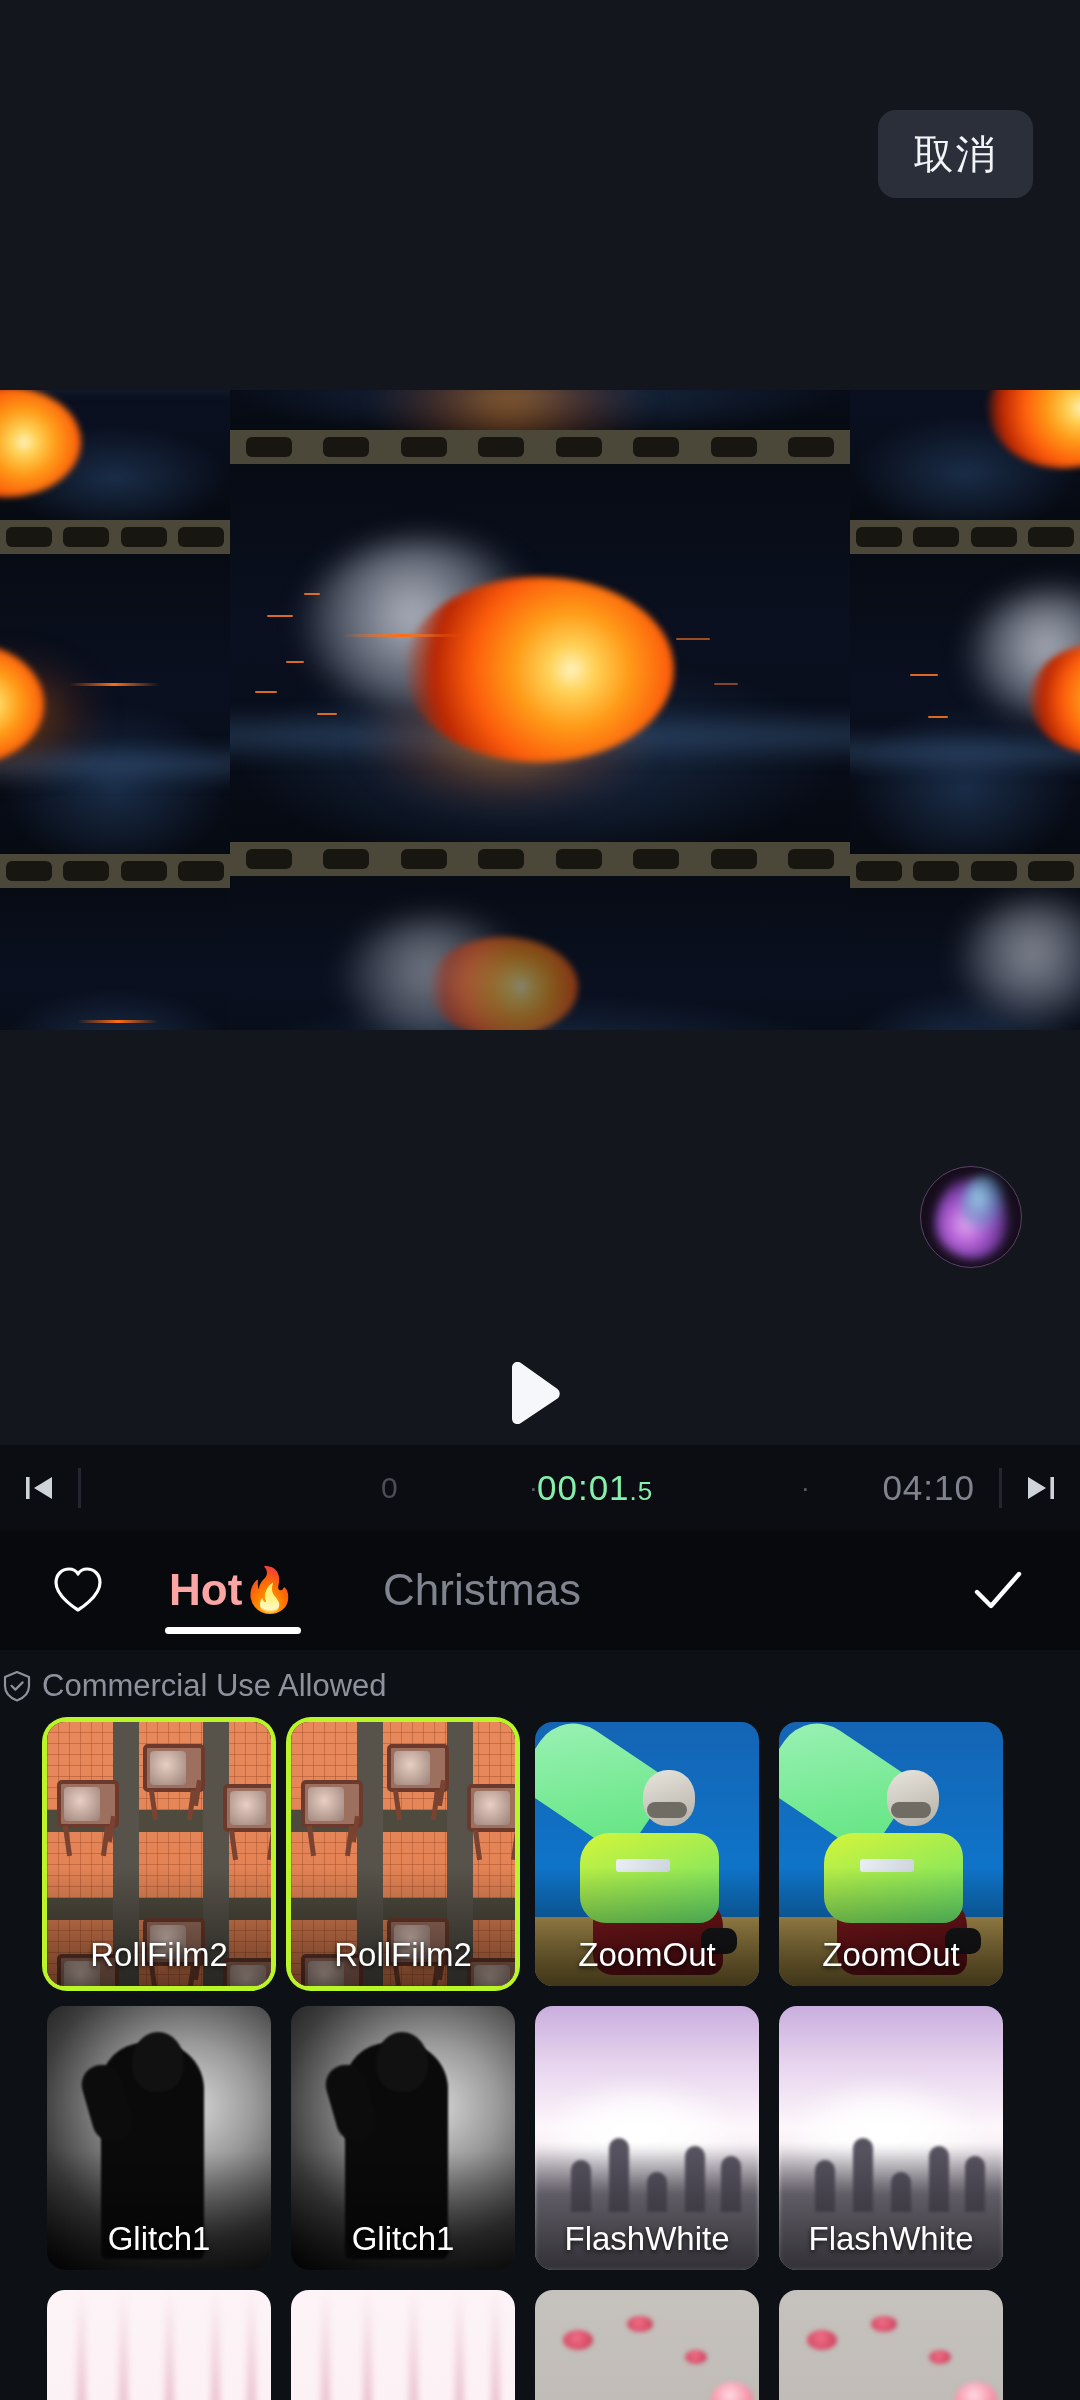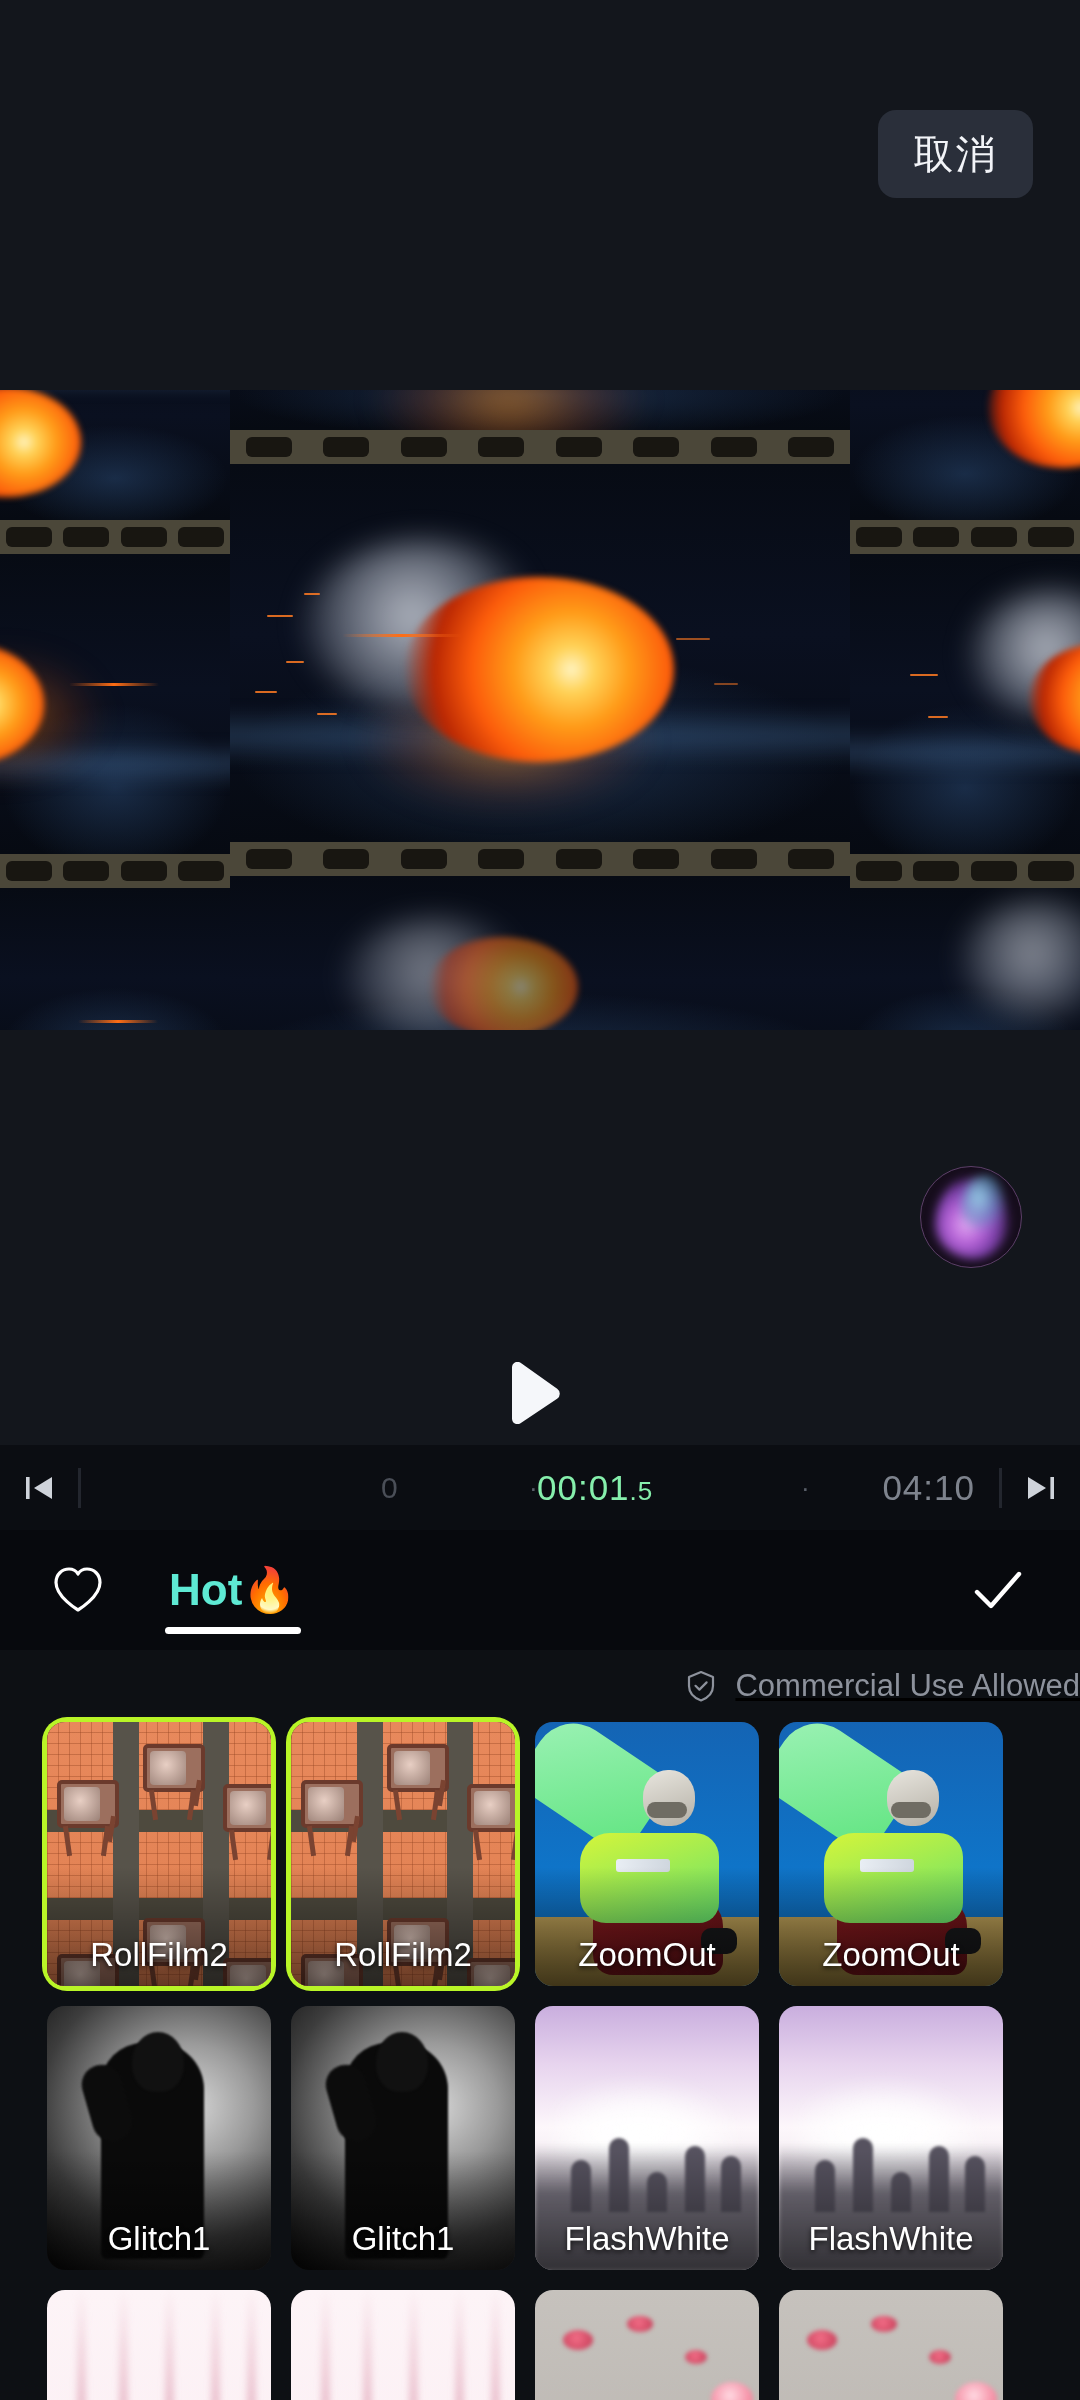--- a/index.html
+++ b/index.html
@@ -93,31 +93,31 @@
   .tl-dot2 { left:720px; color:#5a5f69; font-size:26px; }
   .tl-end  { right:24px; color:#7e838d; }
 
   
   .tabs { position:absolute; left:0; top:1530px; width:1080px; height:120px;
     background:#07090d; display:flex; align-items:center; }
   .tab-heart { width:155px; display:flex; align-items:center; justify-content:center; cursor:pointer; }
   .tab-heart svg { width:54px; height:54px; }
   .tab { position:relative; font-size:44px; color:#7f848e; cursor:pointer; padding:0 14px;
     display:flex; align-items:center; height:120px; }
-  .tab.active { color:#5eead4; font-weight:bold; }
+  .tab.active { color:#fca5a5; font-weight:bold; }
   .tab .underline { position:absolute; left:50%; transform:translateX(-50%);
     bottom:16px; width:136px; height:7px; border-radius:4px; background:#ffffff; }
   .tab-check { position:absolute; right:0; width:165px; height:120px;
     display:flex; align-items:center; justify-content:center; cursor:pointer; }
   .tab-check svg { width:58px; height:58px; }
   .tabs-fill { flex:1; }
 
   
   .panel { position:absolute; left:0; top:1650px; width:1080px; height:750px; background:#0d1014; }
-  .commercial { height:72px; display:flex; align-items:center; justify-content:flex-end; gap:17px;text-decoration:underline; }
+  .commercial { height:72px; display:flex; align-items:center; justify-content:flex-start; gap:8px; }
   .commercial svg { width:34px; height:34px; }
   .commercial span { font-size:31px; color:#8d929c; }
 
   .grid { display:grid; grid-template-columns:repeat(4, 224px); gap:20px;
     padding:0 47px; }
   .cell { position:relative; width:224px; height:264px; border-radius:18px; cursor:pointer; }
   .cell .inner { position:absolute; inset:0; border-radius:18px; overflow:hidden; background:#1b1e24; }
   .cell.selected { box-shadow:0 0 0 5px #b9f527; border-radius:20px; }
   .cell .name { position:absolute; left:0; right:0; bottom:12px; text-align:center;
     font-size:33px; color:#fff; text-shadow:0 2px 5px rgba(0,0,0,.8); z-index:3; }
@@ -366,20 +366,23 @@
 
   <div class="tabs">
     <div class="tab-heart">
       <svg viewBox="0 0 54 54">
         <path d="M27 47 C27 47 5 34 5 19.5 C5 11.5 11 6 18 6 C22.3 6 25.4 8.3 27 11 C28.6 8.3 31.7 6 36 6 C43 6 49 11.5 49 19.5 C49 34 27 47 27 47 Z" fill="none" stroke="#ffffff" stroke-width="3.2" stroke-linejoin="round"></path>
       </svg>
     </div>
     <div class="tab active">
       <span>Hot🔥</span>
       <span class="underline"></span>
+    </div>
+    <div class="tab" style="margin-left:58px;">
+      <span>Christmas</span>
     </div>
     <div class="tabs-fill"></div>
     <div class="tab-check">
       <svg viewBox="0 0 58 58">
         <path d="M8 31 L22 45 L50 13" fill="none" stroke="#ffffff" stroke-width="4.4" stroke-linecap="round" stroke-linejoin="round"></path>
       </svg>
     </div>
   </div>
 
   <div class="panel">

